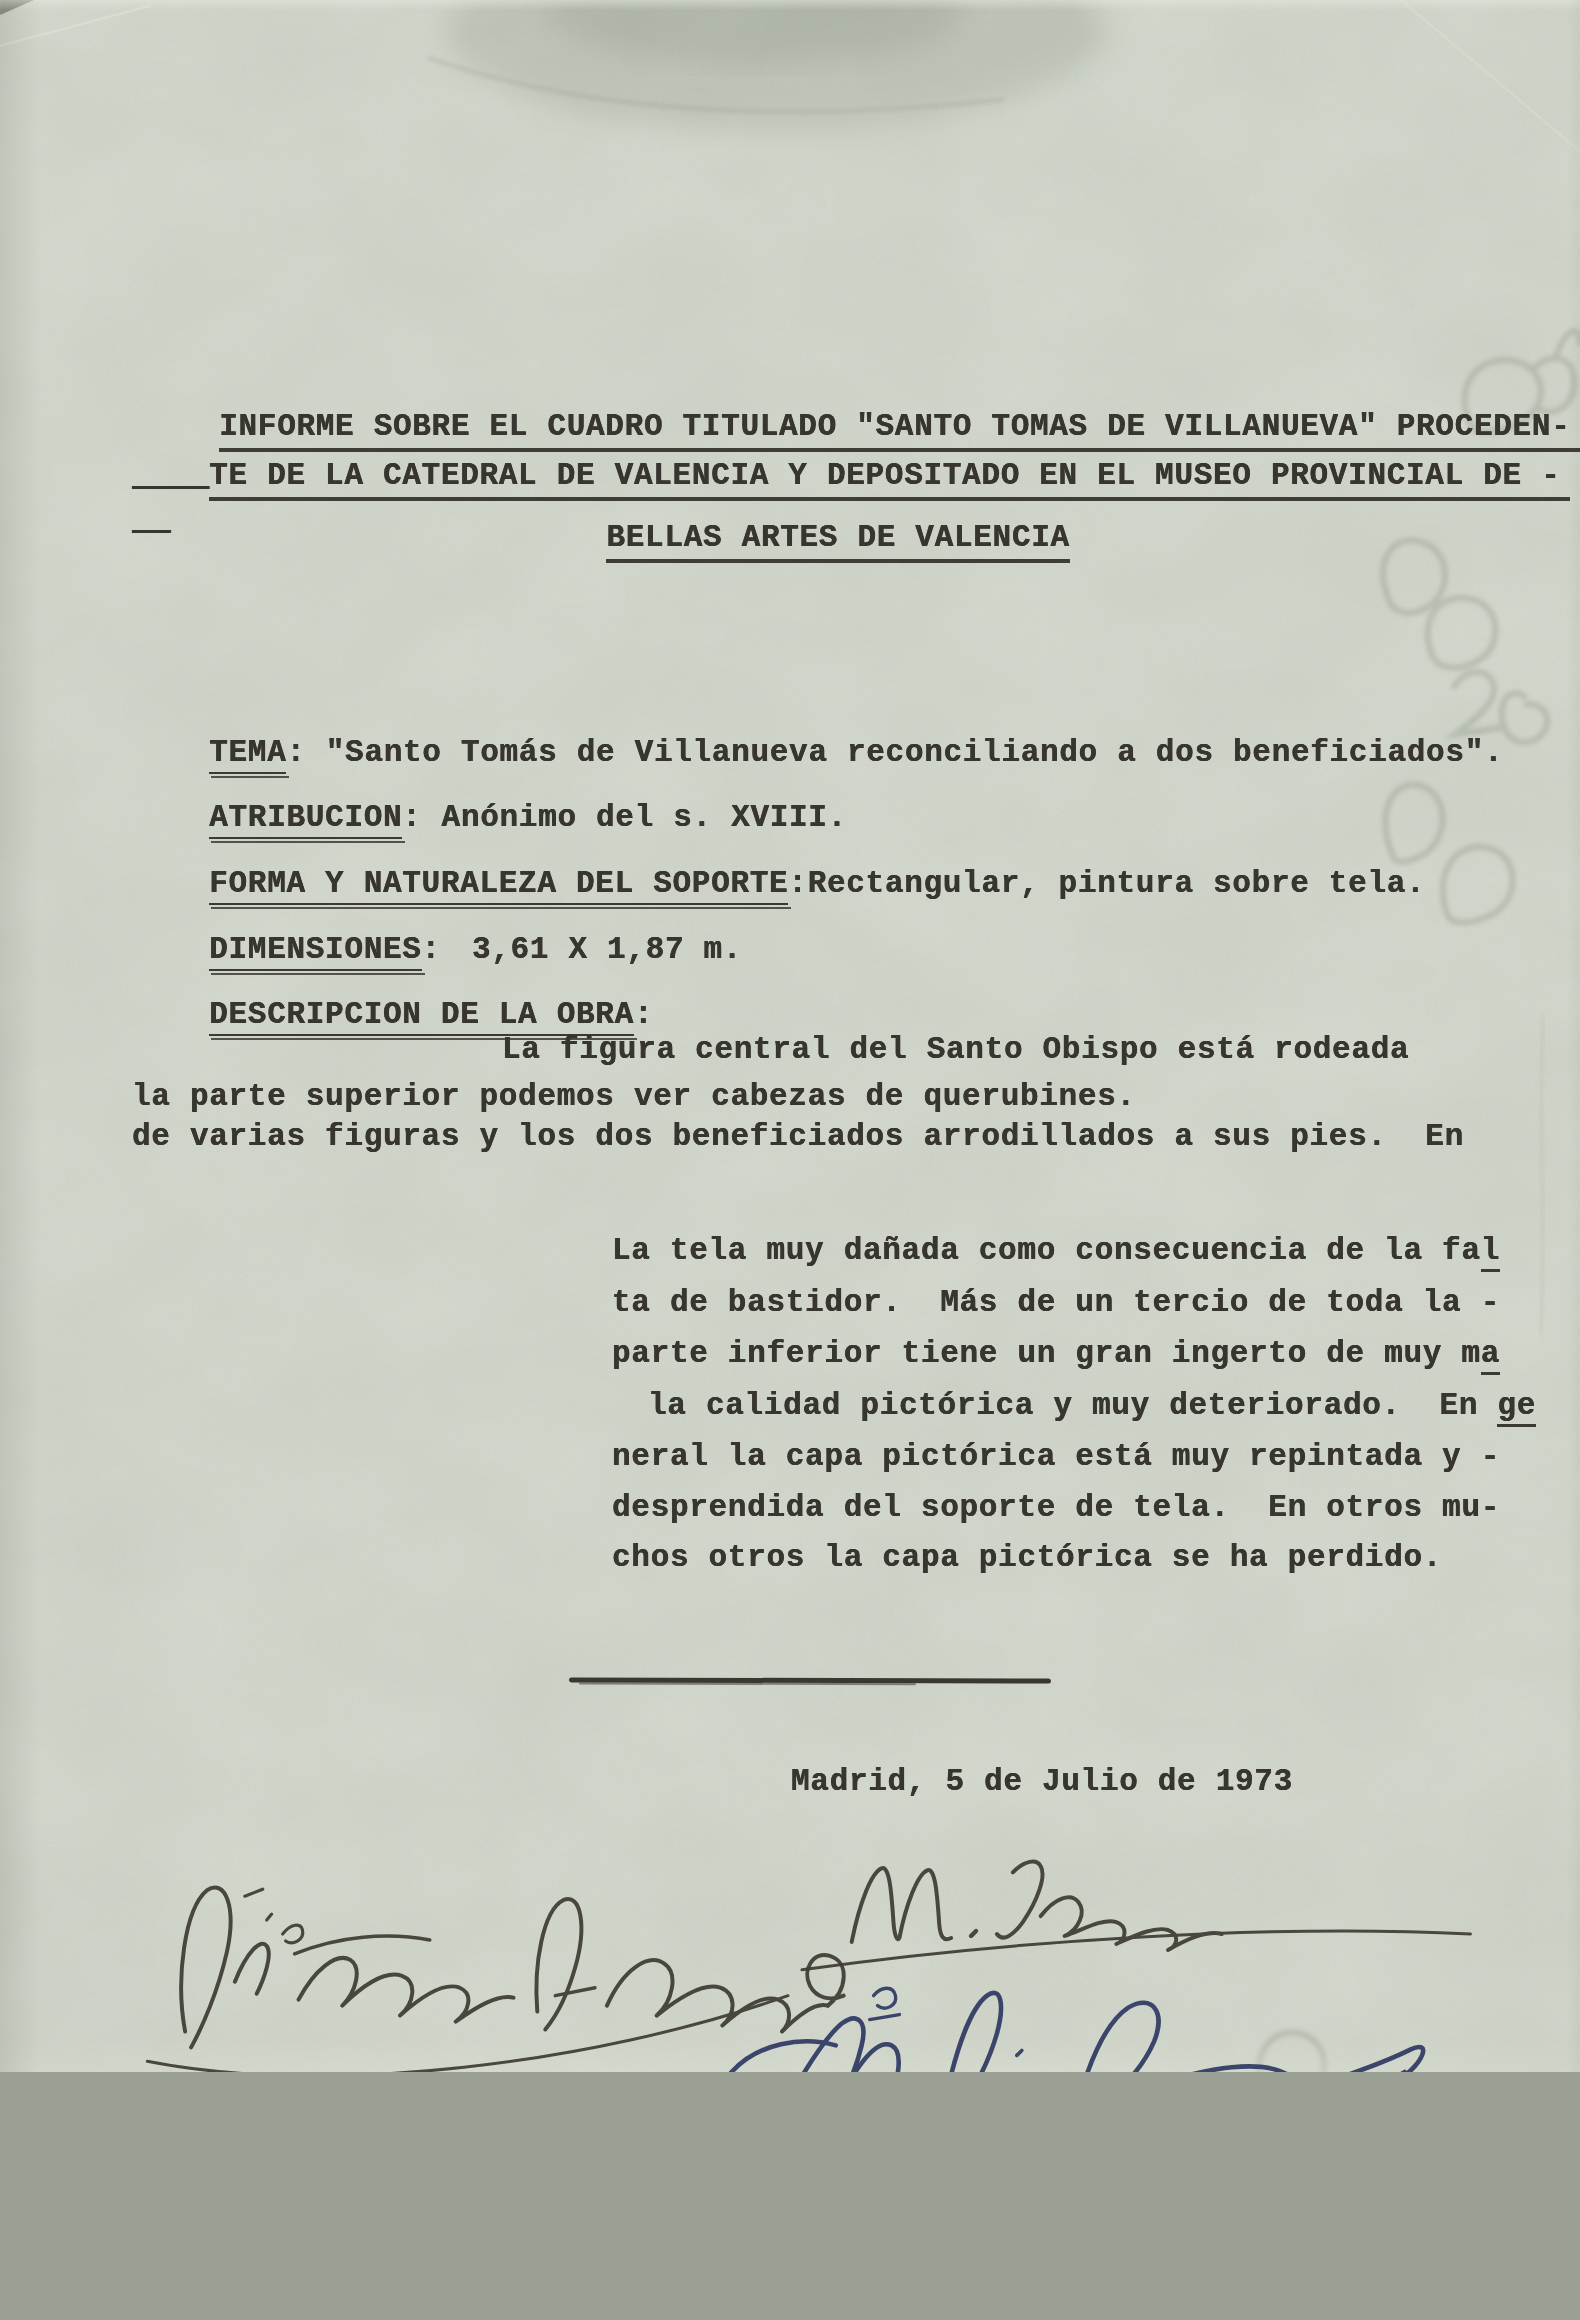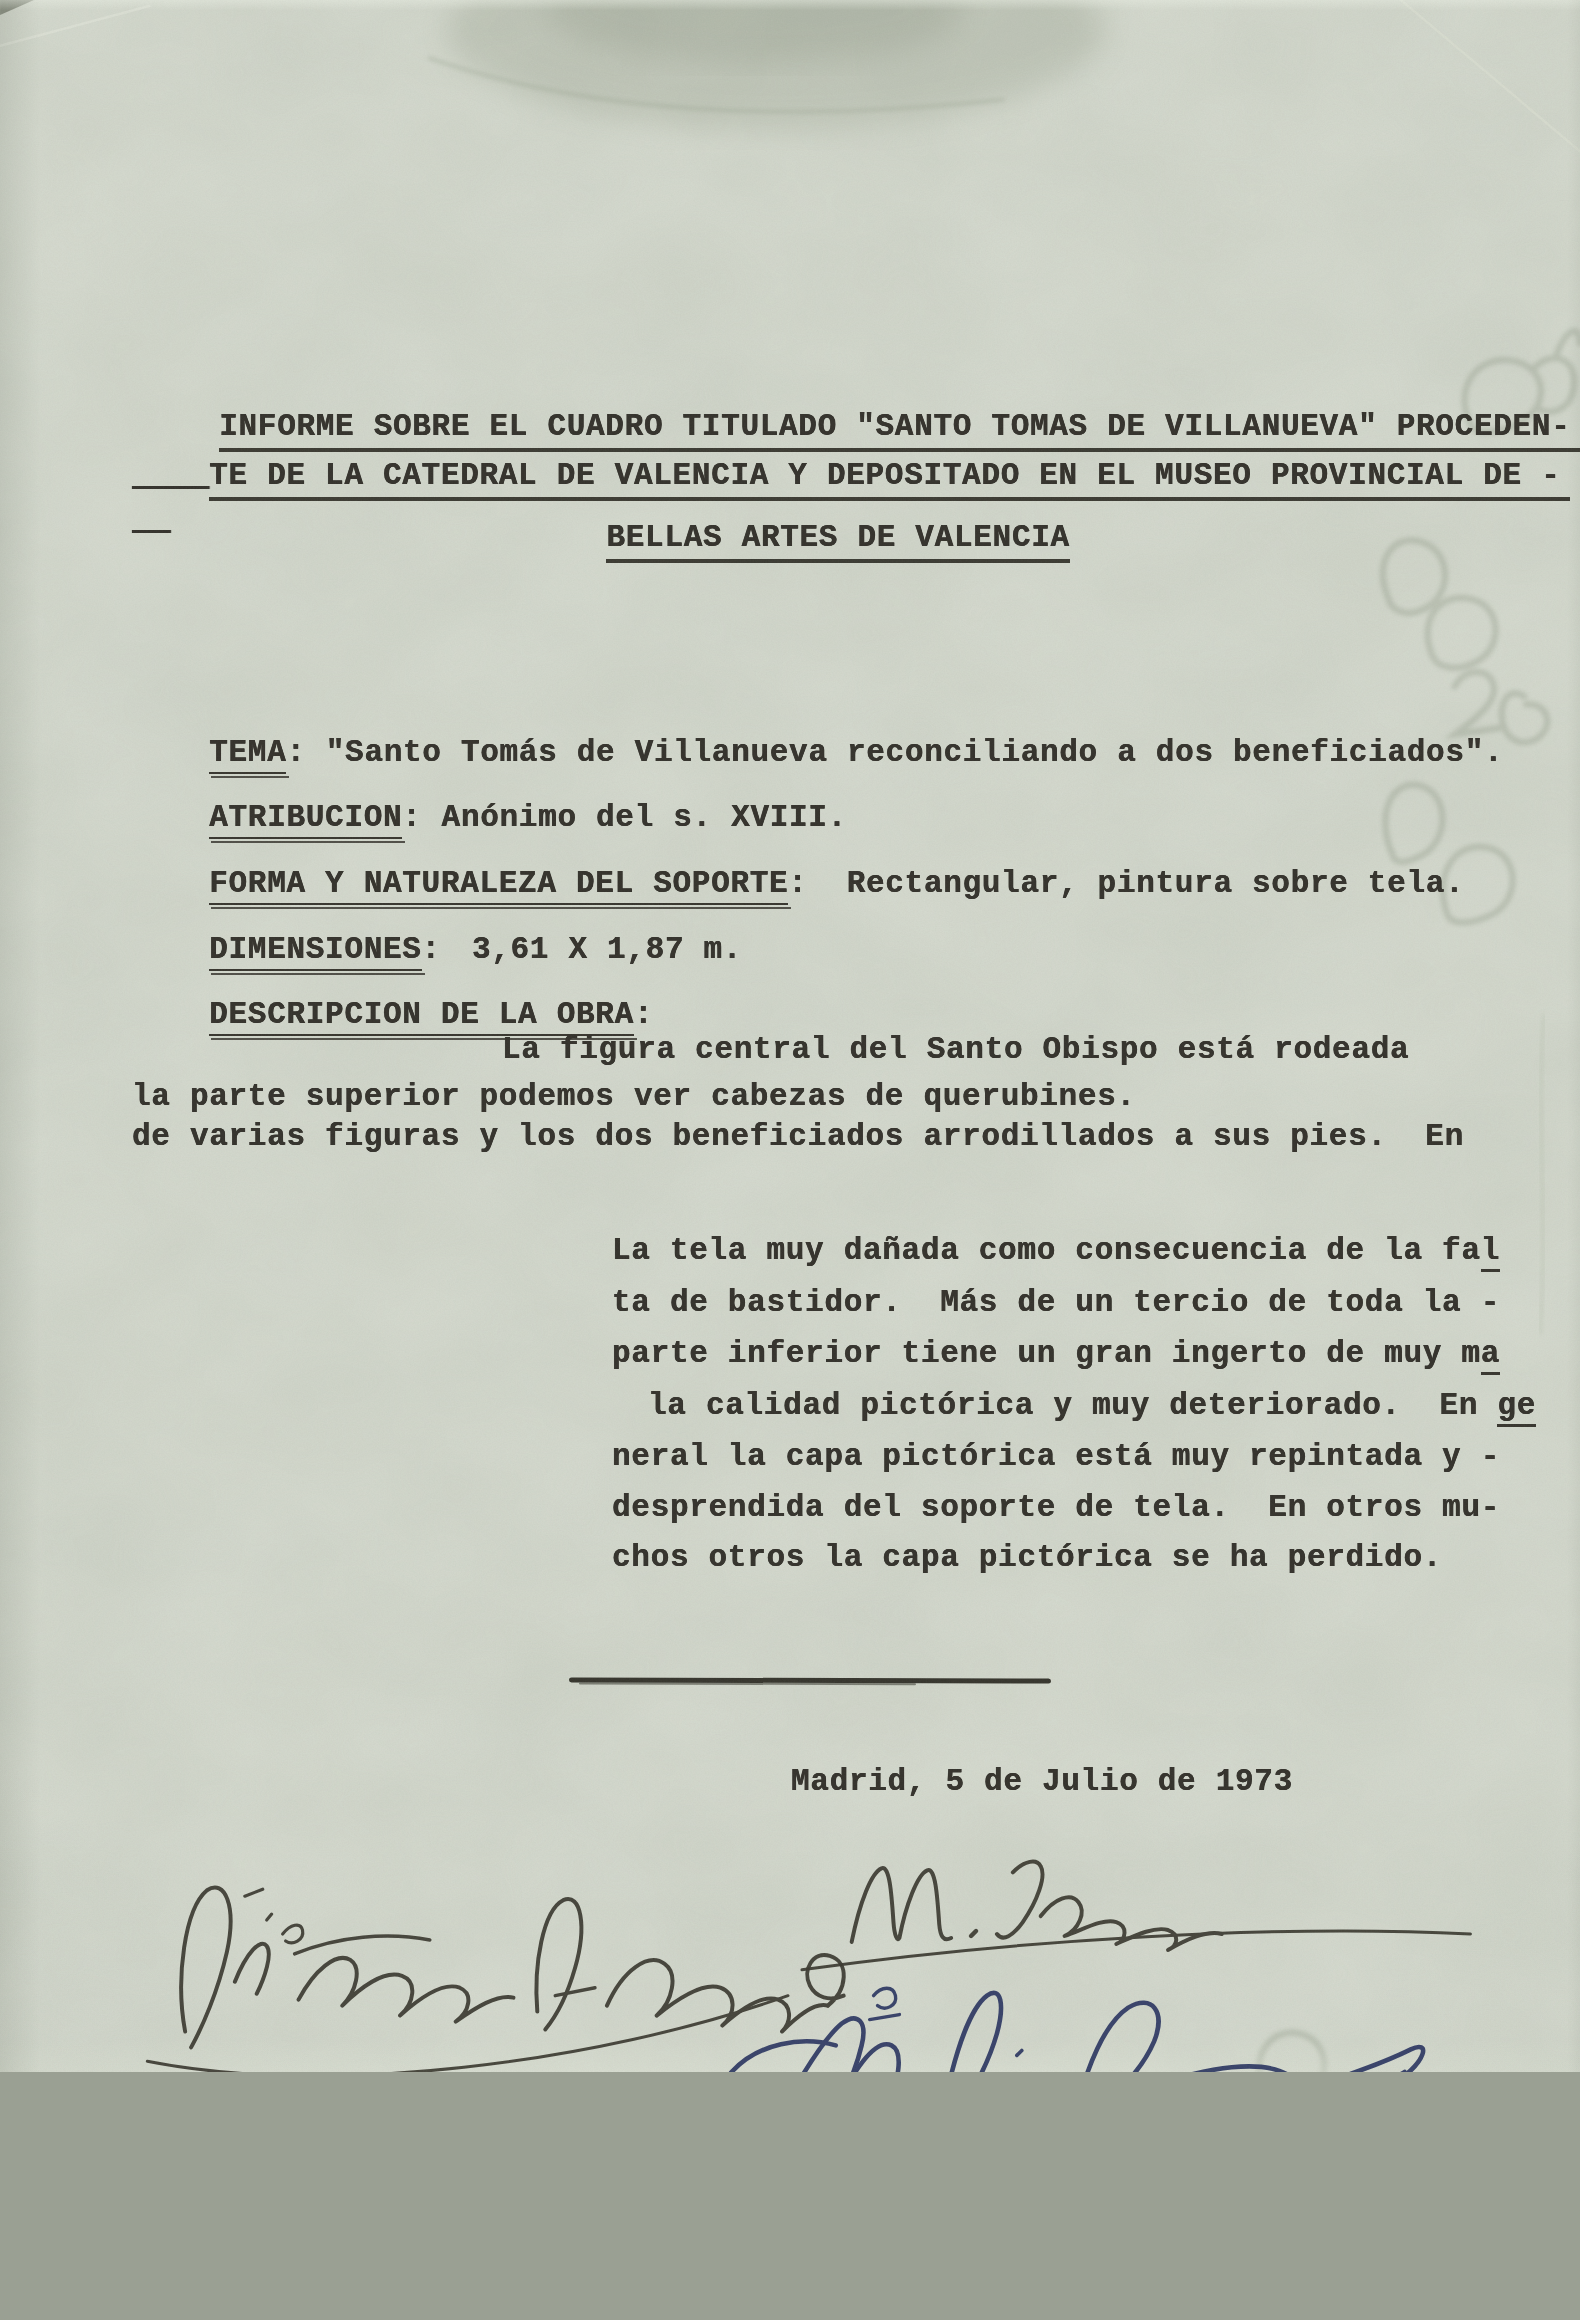--- a/index.html
+++ b/index.html
@@ -34,21 +34,21 @@
   .txt{
     position:absolute;z-index:3;
     font-size:31px;font-weight:700;letter-spacing:0.7px;
     white-space:pre;line-height:1.2;
     text-shadow:0.3px 0 0 currentColor,-0.2px 0 0 rgba(51,49,43,0.6);
   }
   .tu{border-bottom:4px solid rgba(46,44,37,0.92);padding-bottom:3px;display:inline-block;}
   .lbl{position:relative;display:inline-block;border-bottom:2.5px solid rgba(46,44,37,0.95);padding-bottom:1px;}
   .lbl::after{content:'';position:absolute;left:2px;right:-3px;bottom:-6px;height:2.2px;background:rgba(46,44,37,0.8);}
   .cont{display:inline-block;border-bottom:3.5px solid rgba(46,44,37,0.95);}
-  .gap20{margin-left:20px;} .gap31{margin-left:31px;} .gap39{margin-left:39px;}
+  .gap20{margin-left:20px;} .gap31{margin-left:31px;} .gap39{}
   .center{left:0;width:100%;text-align:center;}
   .divider{
     position:absolute;z-index:3;left:569px;top:1678px;width:482px;height:5px;
     background:#35342c;border-radius:3px;transform:rotate(0.15deg);
   }
   .divider::after{
     content:'';position:absolute;left:10px;top:5px;width:70%;height:1.6px;
     background:rgba(53,52,44,0.55);border-radius:2px;
   }
 </style>

